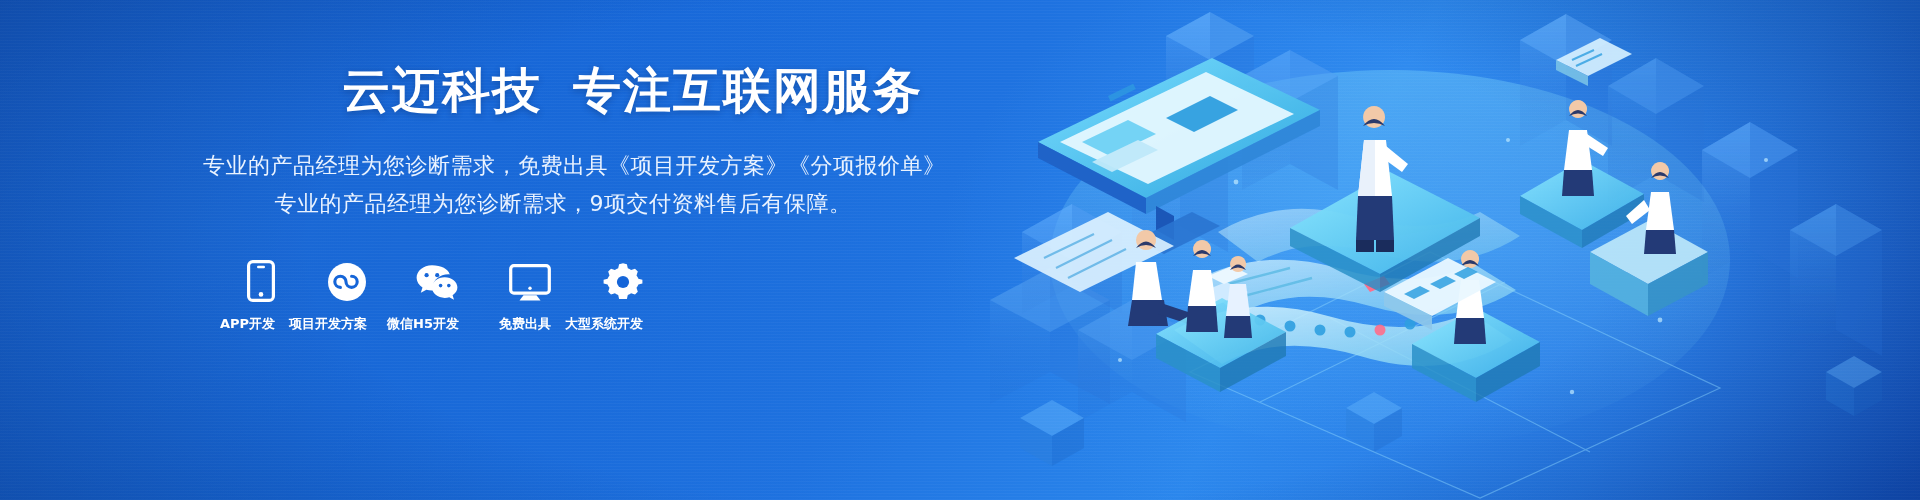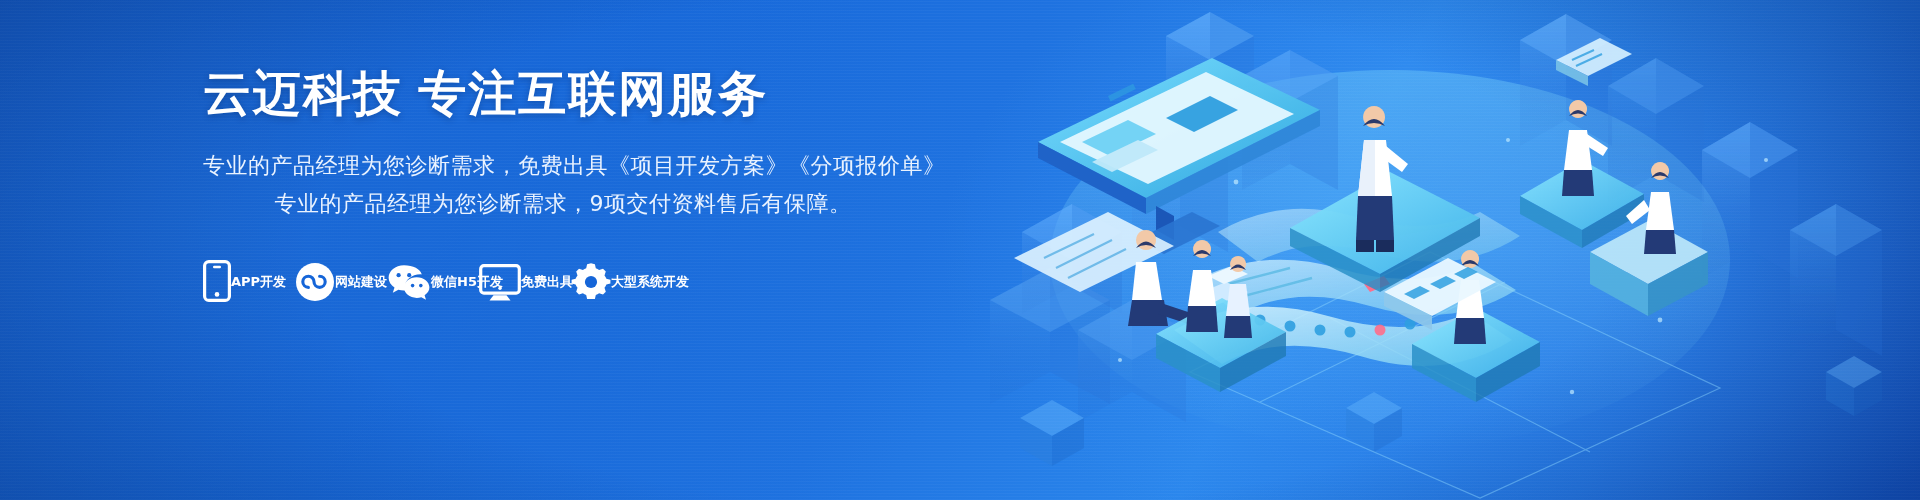--- a/index.html
+++ b/index.html
@@ -26,30 +26,31 @@
     background:radial-gradient(ellipse 1300px 520px at 50% 50%, rgba(0,0,0,0) 50%, rgba(3,36,92,0.38) 100%);
     pointer-events:none;
   }
 
   
   .content{position:absolute;left:203px;top:68px;width:720px;z-index:40;}
   .headline{
     font-size:48px;font-weight:bold;color:#ffffff;letter-spacing:2px;
     line-height:1.1;white-space:nowrap;
     text-shadow:0 2px 6px rgba(0,30,80,0.30);
-    font-family:Liberation Sans, sans-serif;
+    font-family:Liberation Mono, monospace;
+    text-align:right;
   }
   .sub{margin-top:26px;}
   .sub-line{
     font-size:22px;color:#eaf3ff;line-height:1.72;letter-spacing:0.5px;white-space:nowrap;
     font-family:"DejaVu Sans","Liberation Sans",sans-serif;
     text-align:center;
   }
   .icon-row{display:flex;margin-top:38px;}
-  .icon-item{width:72px;display:flex;align-items:flex-start;margin-right:20px;}
+  .icon-item{width:72px;display:flex;flex-direction:column;align-items:flex-end;margin-right:20px;}
   .icon-item:last-child{margin-right:8px;}
   .icon-box{height:42px;display:flex;align-items:flex-end;justify-content:center;}
   .icon-label{
     margin-top:13px;font-size:13px;color:#ffffff;white-space:nowrap;font-weight:bold;
     font-family:"DejaVu Sans","Liberation Sans",sans-serif;
   }
   .icon-box svg{display:block;}
 
   
   .illus{position:absolute;right:0;top:0;width:960px;height:500px;z-index:10;}
@@ -340,21 +341,21 @@
         <div class="icon-label">APP开发</div>
       </div>
 
       <div class="icon-item">
         <div class="icon-box">
           <svg width="40" height="40" viewBox="0 0 40 40" xmlns="http://www.w3.org/2000/svg">
             <circle cx="20" cy="20" r="19" fill="#ffffff"></circle>
             <path d="M13.4 25.4 a5.6 5.6 0 0 1 0 -11.2 a5.6 5.6 0 0 1 5.6 5.6 a5.6 5.6 0 0 0 5.6 5.6 a5.6 5.6 0 0 0 0 -11.2" fill="none" stroke="#1565d8" stroke-width="3.1" stroke-linecap="round"></path>
           </svg>
         </div>
-        <div class="icon-label">网站建设</div>
+        <div class="icon-label">项目开发方案</div>
       </div>
 
       <div class="icon-item">
         <div class="icon-box">
           <svg width="44" height="40" viewBox="0 0 44 40" xmlns="http://www.w3.org/2000/svg">
             <path d="M17 3.2 C8.3 3.2 1.6 9.0 1.6 15.8 c0 3.9 2.3 7.4 5.9 9.7 l-1.7 5.2 5.6 -2.9
                      c1.7 .5 3.6 .8 5.6 .8 .5 0 1 0 1.5 -.06 -.4 -1.2 -.6 -2.4 -.6 -3.7
                      0 -6.9 6.9 -12.5 15.4 -12.5 .5 0 1 .02 1.5 .06 C33.5 7.0 26.1 3.2 17 3.2 Z" fill="#ffffff"></path>
             <circle cx="11.6" cy="13.2" r="2.1" fill="#1565d8"></circle>
             <circle cx="22.2" cy="13.2" r="2.1" fill="#1565d8"></circle>

